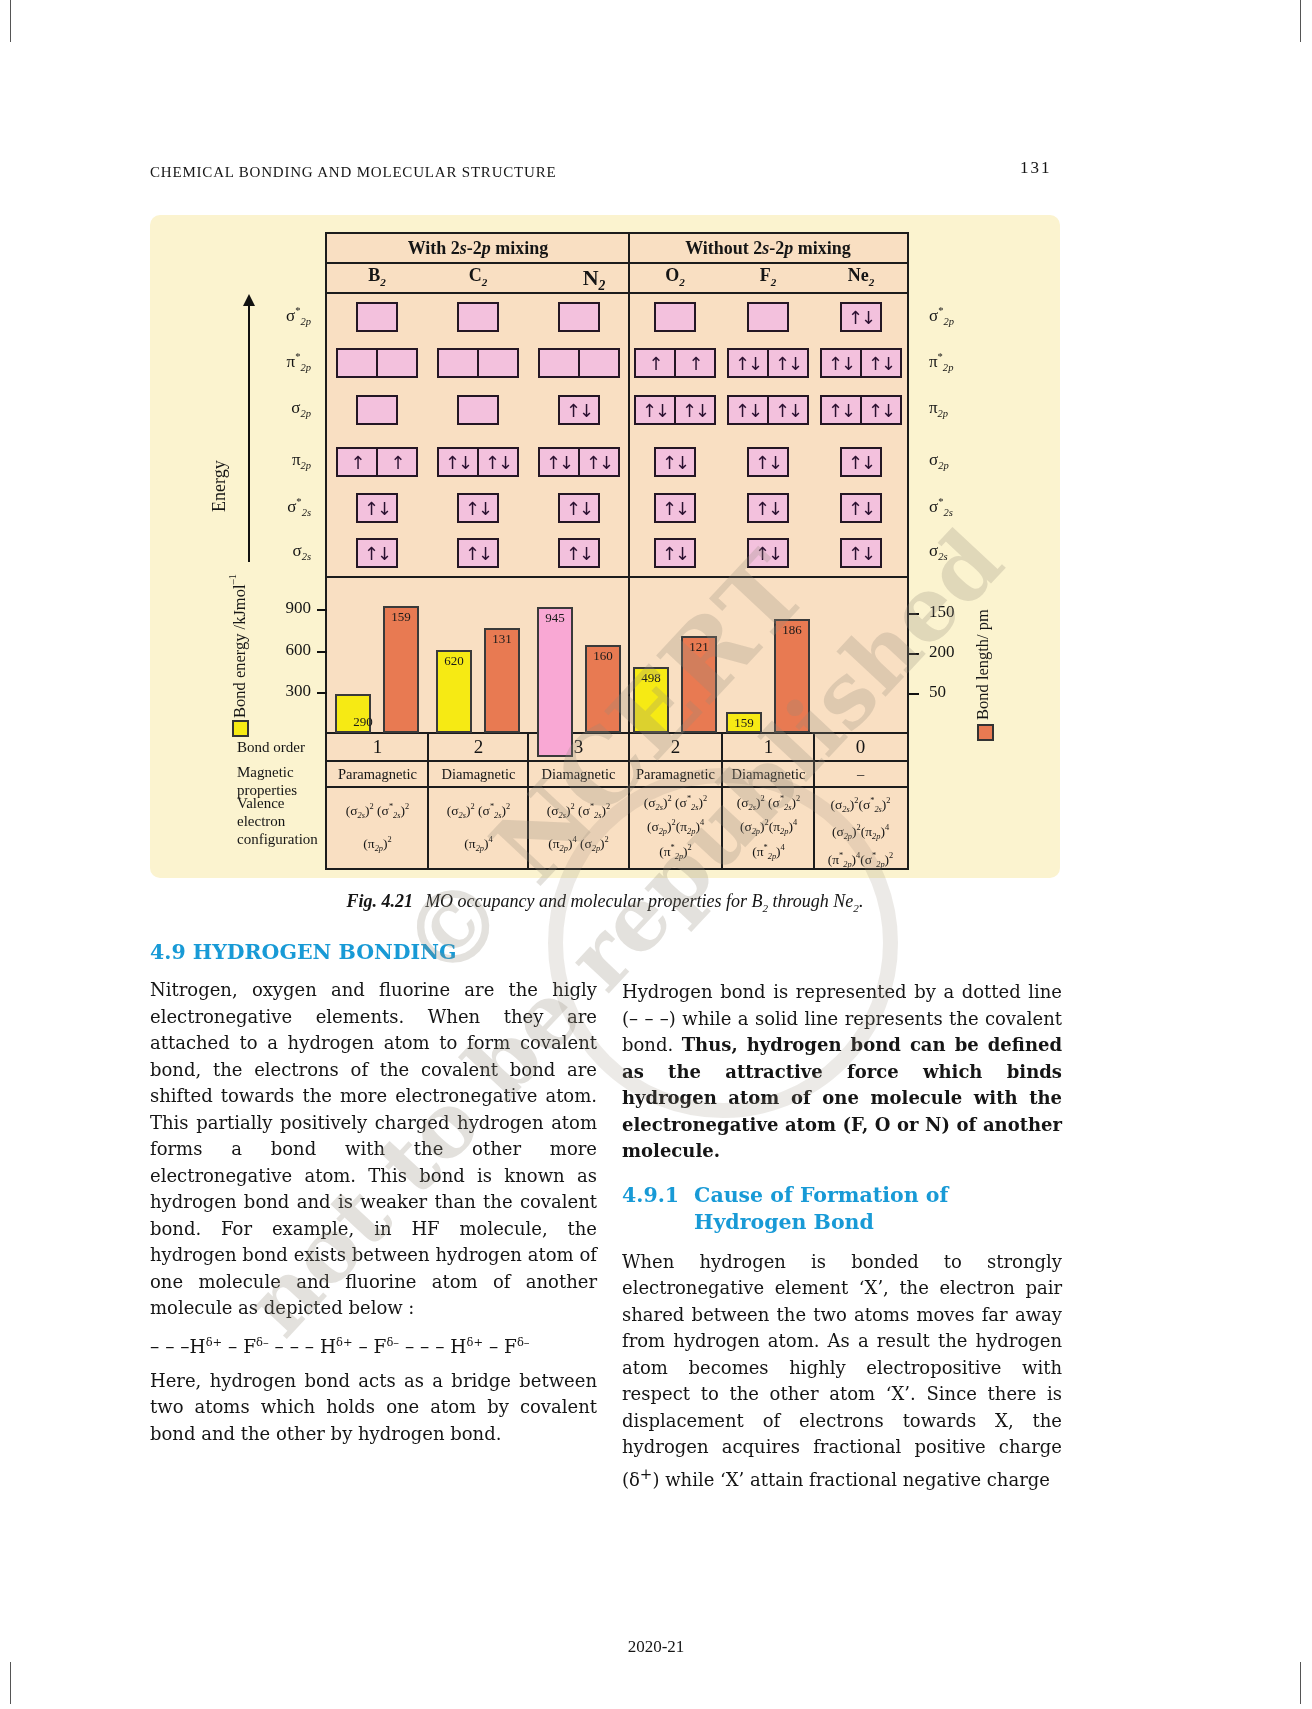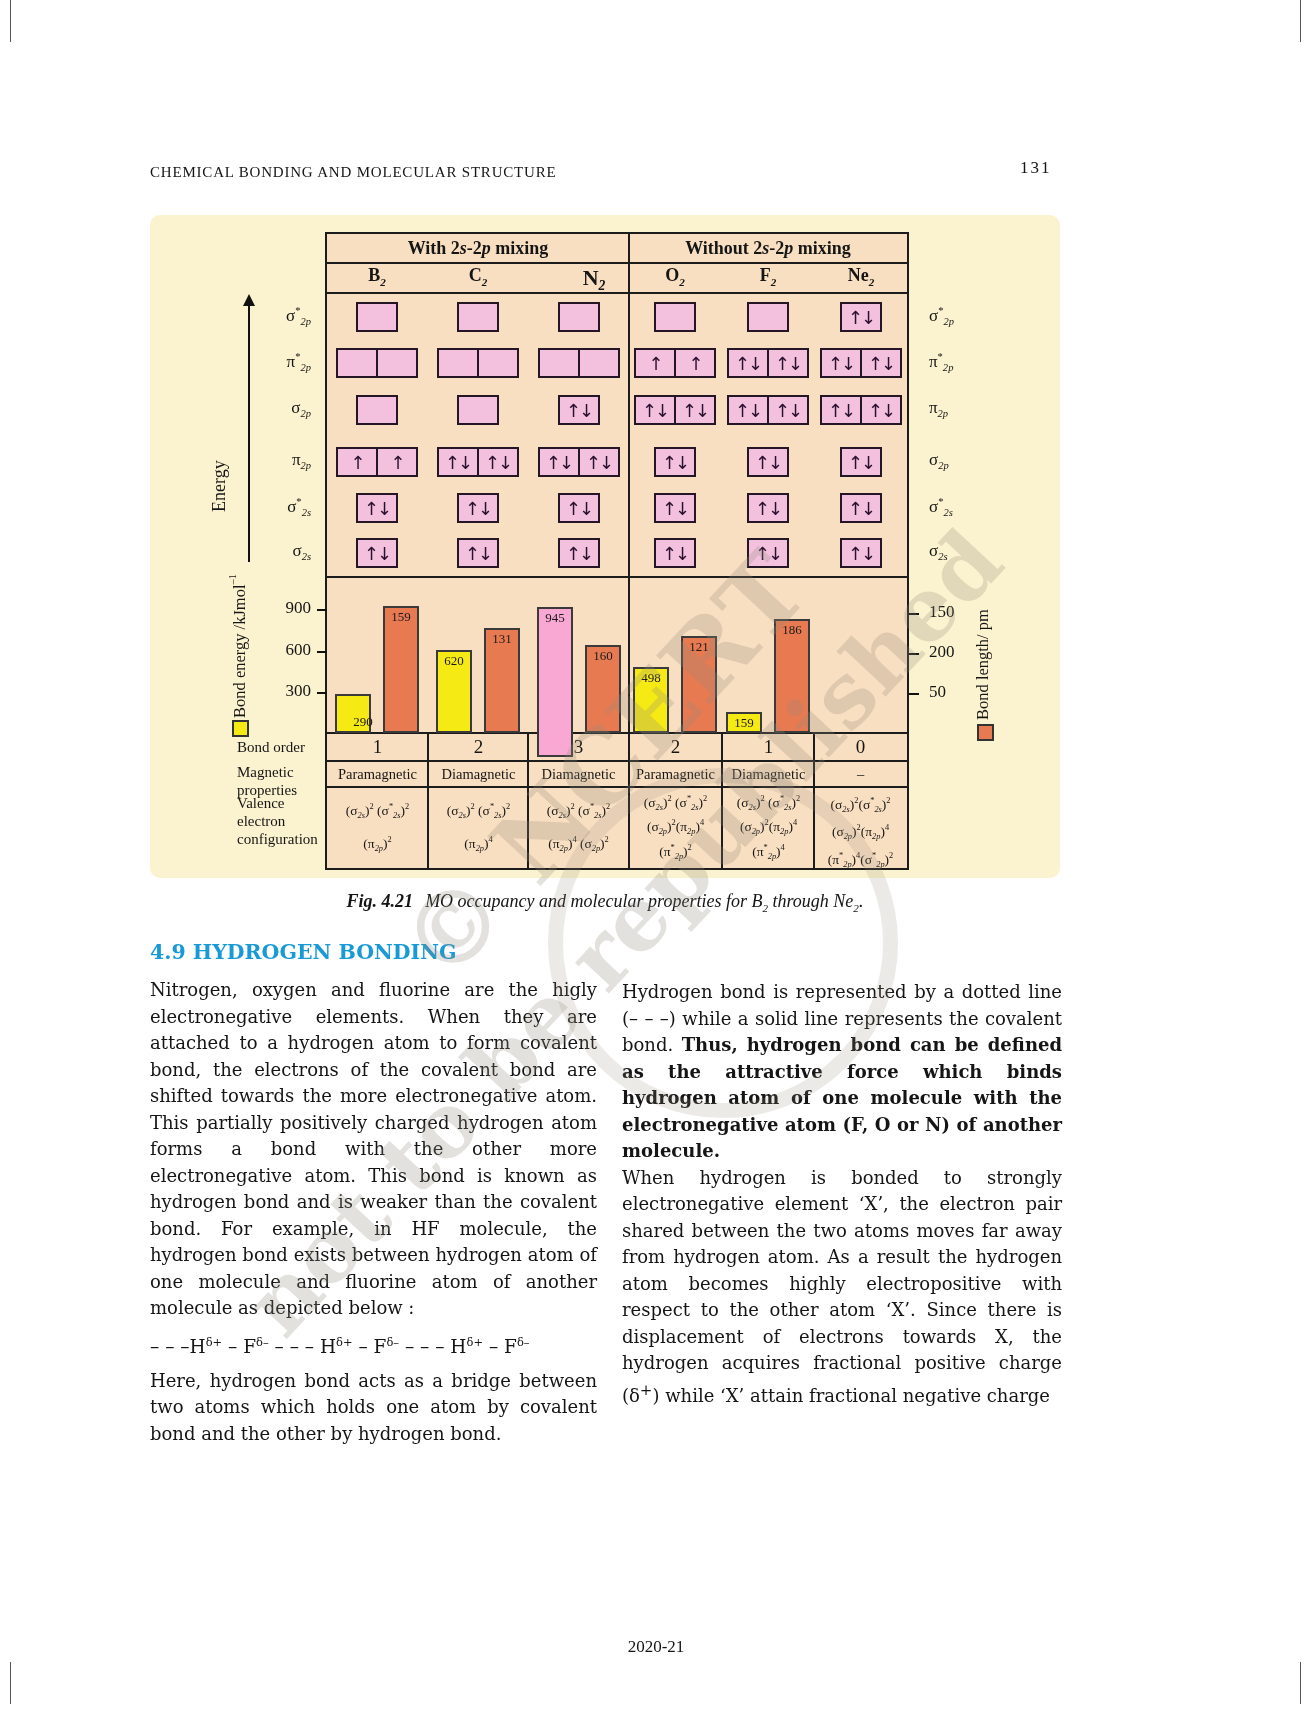--- a/index.html
+++ b/index.html
@@ -236,17 +236,21 @@
 
   <div class="col-left">
     <h2 class="section-heading">4.9 HYDROGEN BONDING</h2>
     <p class="body-text">Nitrogen, oxygen and fluorine are the higly electronegative elements. When they are attached to a hydrogen atom to form covalent bond, the electrons of the covalent bond are shifted towards the more electronegative atom. This partially positively charged hydrogen atom forms a bond with the other more electronegative atom. This bond is known as hydrogen bond and is weaker than the covalent bond. For example, in HF molecule, the hydrogen bond exists between hydrogen atom of one molecule and fluorine atom of another molecule as depicted below :</p>
     <div class="hbond-formula">– – –H<sup>δ+</sup> – F<sup>δ–</sup> – – – H<sup>δ+</sup> – F<sup>δ–</sup> – – – H<sup>δ+</sup> – F<sup>δ–</sup></div>
     <p class="body-text">Here, hydrogen bond acts as a bridge between two atoms which holds one atom by covalent bond and the other by hydrogen bond.</p>
   </div>
 
   <div class="col-right">
     <p class="body-text"><span>Hydrogen bond is represented by a dotted line (– – –) while a solid line represents the covalent bond. </span><b>Thus, hydrogen bond can be defined as the attractive force which binds hydrogen atom of one molecule with the electronegative atom (F, O or N) of another molecule.</b></p>
+    <div class="subheading">
+      <span class="sub-num">4.9.1</span>
+      <span class="sub-text">Cause of Formation of Hydrogen Bond</span>
+    </div>
     <p class="body-text">When hydrogen is bonded to strongly electronegative element ‘X’, the electron pair shared between the two atoms moves far away from hydrogen atom. As a result the hydrogen atom becomes highly electropositive with respect to the other atom ‘X’. Since there is displacement of electrons towards X, the hydrogen acquires fractional positive charge (δ<sup>+</sup>) while ‘X’ attain fractional negative charge</p>
   </div>
 
   <div class="page-footer">2020-21</div>
 </div>
 
 </body></html>

